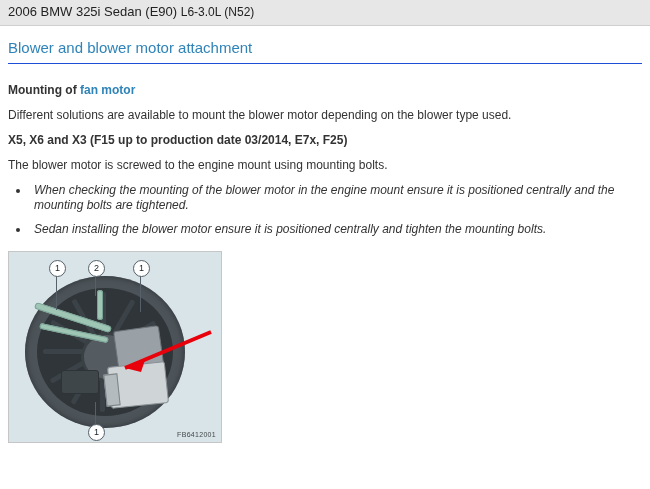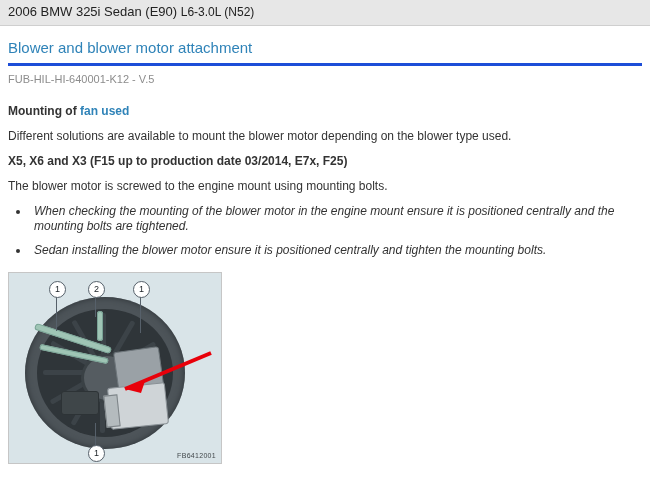--- a/index.html
+++ b/index.html
@@ -33,21 +33,21 @@
   }
   .content {
     padding: 0 8px;
   }
   h1.doc-title {
     color: #2f83b8;
     font-size: 15px;
     font-weight: normal;
     margin: 13px 0 0 0;
     padding: 0 0 7px 0;
-    border-bottom: 3px solid #1d4ed8;
+    border-bottom: 1px solid #1d4ed8;
     line-height: 17px;
   }
   .doc-id {
     color: #8c8c8c;
     font-size: 11px;
     margin: 7px 0 0 0;
   }
   .section-heading {
     font-size: 12px;
     font-weight: bold;
@@ -197,24 +197,23 @@
 
 <div class="vehicle-bar">
   <span class="veh-main">2006 BMW 325i Sedan (E90)</span>
   <span class="veh-sub">L6-3.0L (N52)</span>
 </div>
 
 <div class="content">
 
   <h1 class="doc-title">Blower and blower motor attachment</h1>
 
-  <div class="doc-id">FUB-HIL-HI-640001-K12 - V.5</div>
 
   <div class="section-heading">
-    <span>Mounting of </span><a href="#">fan used</a>
+    <span>Mounting of </span><a href="#">fan motor</a>
   </div>
 
   <p class="body-text">Different solutions are available to mount the blower motor depending on the blower type used.</p>
 
   <div class="sub-heading tight">X5, X6 and X3 (F15 up to production date 03/2014, E7x, F25)</div>
 
   <p class="body-text">The blower motor is screwed to the engine mount using mounting bolts.</p>
 
   <ul class="bullets">
     <li>When checking the mounting of the blower motor in the engine mount ensure it is positioned centrally and the mounting bolts are tightened.</li>

